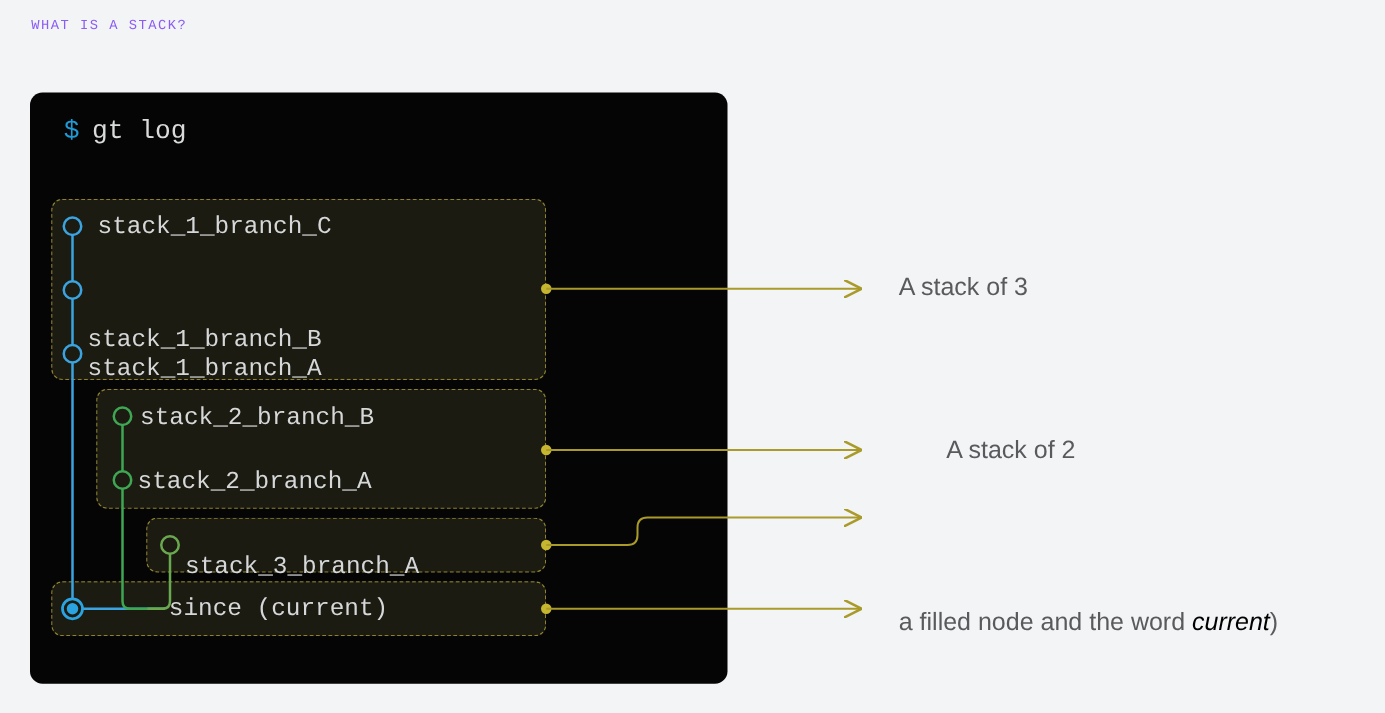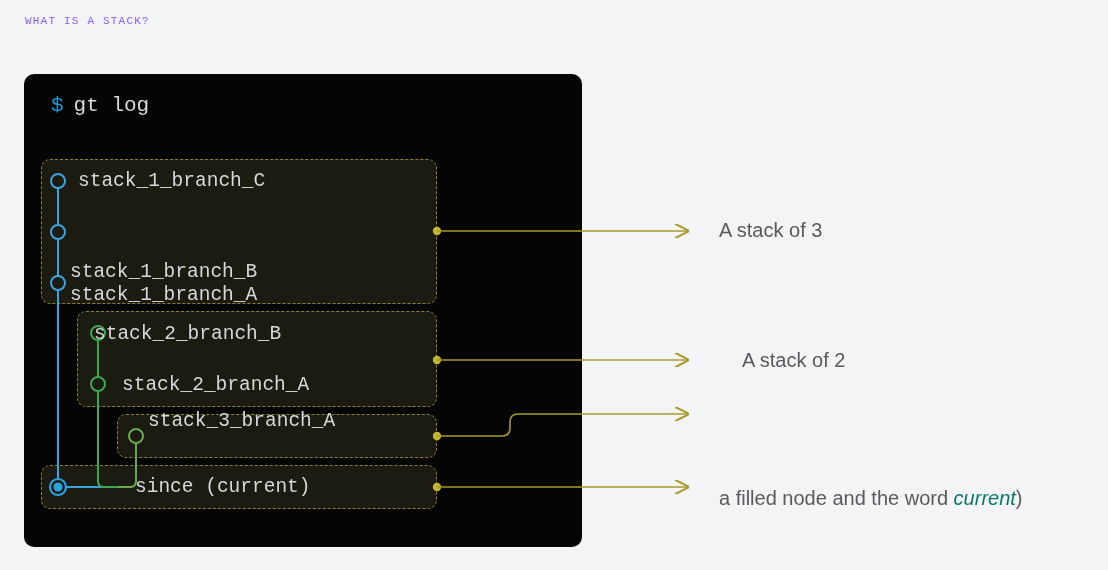--- a/index.html
+++ b/index.html
@@ -71,40 +71,40 @@
     position: absolute;
     font-family: "Liberation Mono", "DejaVu Sans Mono", monospace;
     font-size: 19.5px;
     color: #d6d7d8;
     white-space: nowrap;
     line-height: 1;
   }
   #lbl-s1c { left: 78px;  top: 172px; }
   #lbl-s1b { left: 70px;  top: 223px; margin-top: 40px; }
   #lbl-s1a { left: 70px;  top: 286px; }
-  #lbl-s2b { left: 94px; top: 325px; }
-  #lbl-s2a { left: 122px; top: 376px; }
-  #lbl-s3a { left: 148px; top: 412px; }
+  #lbl-s2b { left: 112px; top: 325px; }
+  #lbl-s2a { left: 110px; top: 376px; }
+  #lbl-s3a { left: 148px; top: 444px; }
   #lbl-main{ left: 135px; top: 478px; }
 
   
   .annotation {
     position: absolute;
     font-family: "Liberation Sans", sans-serif;
     font-size: 20px;
     line-height: 21px;
     color: #585a5d;
     white-space: pre-line;
     margin-left: 16px;
   }
   #ann-0 { left: 703px; top: 220px; }
-  #ann-1 { left: 726px; top: 350px; }
+  #ann-1 { left: 741px; top: 350px; }
   #ann-2 { left: 703px; top: 396px; width: 390px; }
   #ann-3 { left: 703px; top: 467px; width: 390px; }
-  .annotation em { font-style: italic; color: #0f766e; }
+  .annotation em { font-style: italic; color: #000000; }
 </style>
 </head>
 <body>
 
 <div id="page-title">WHAT IS A STACK?</div>
 
 <div id="terminal">
   <div id="prompt-line">
     <span class="sigil">$</span><span>gt log</span>
   </div>

